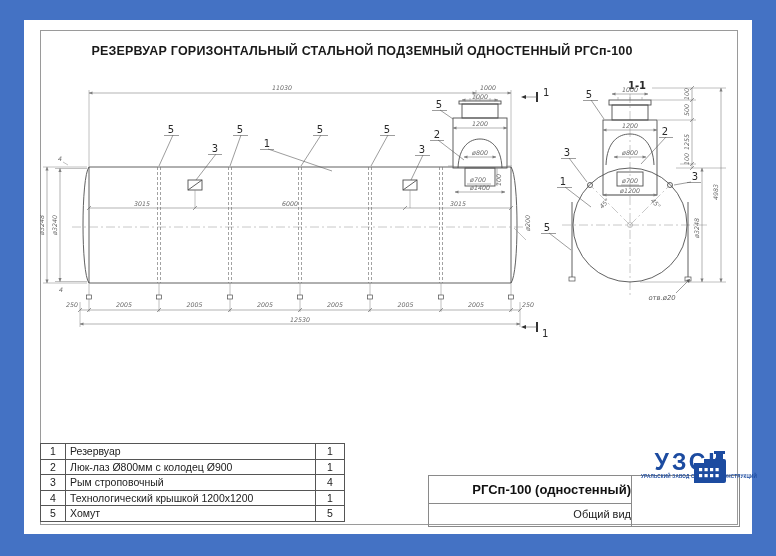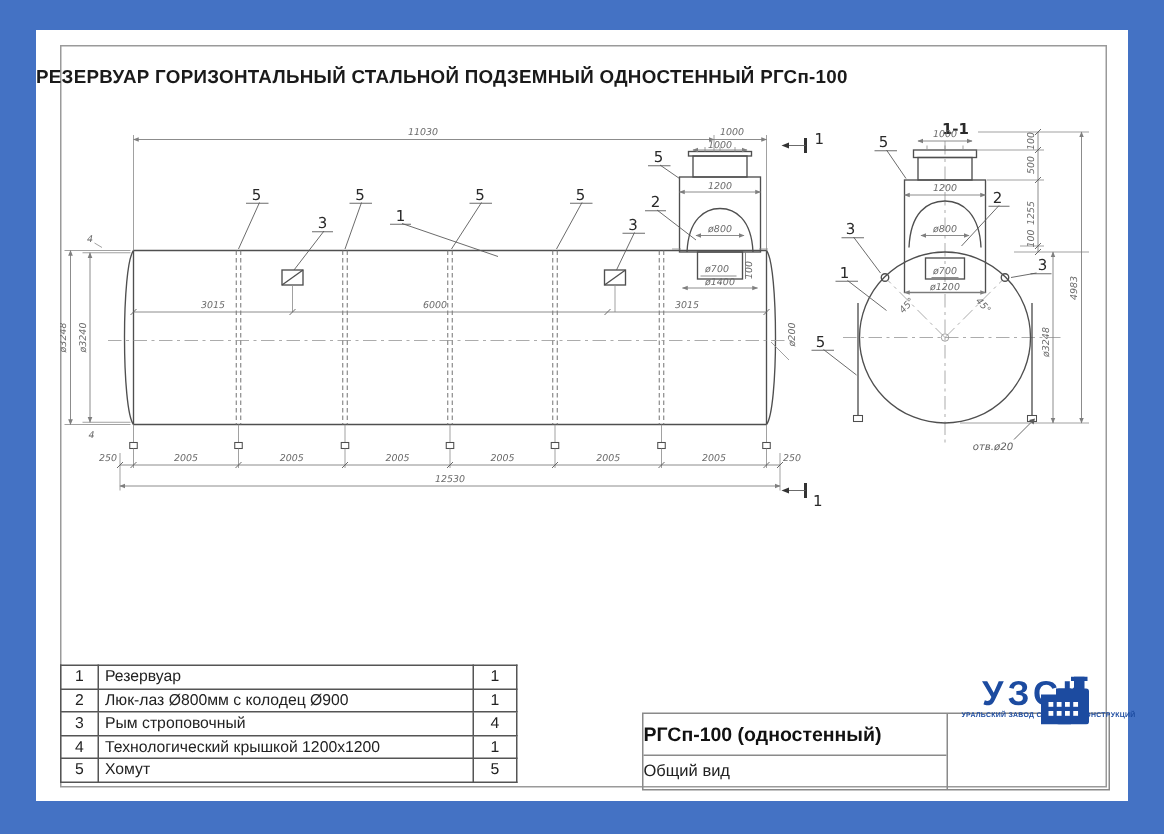--- a/index.html
+++ b/index.html
@@ -1,21 +1,21 @@
 <!DOCTYPE html>
 <html><head>
 <meta charset="utf-8">
 <style>
   html,body{margin:0;padding:0;}
   body{width:776px;height:556px;background:#4472c4;position:relative;
        font-family:"Liberation Sans","DejaVu Sans",sans-serif;overflow:hidden;}
   .page{position:absolute;left:24px;top:20px;width:728px;height:514px;background:#ffffff;}
   .frame{position:absolute;left:16px;top:10px;width:696px;height:493px;border:1px solid #9a9a9a;}
-  .dwg-title{position:absolute;left:0;top:24px;width:620px;text-align:left;
-             font-size:12.5px;font-weight:bold;color:#1a1a1a;letter-spacing:.2px;}
+  .dwg-title{position:absolute;left:0;top:24px;width:620px;text-align:center;
+             font-size:12.5px;font-weight:bold;color:#1a1a1a;letter-spacing:.2px;padding-left:28px;}
   svg{position:absolute;}
   .drawing{left:16px;top:60px;}
   svg text{font-family:"DejaVu Sans",sans-serif;}
   .dim{font-size:6.3px;font-style:italic;fill:#6b6b6b;}
   .dimb{font-size:6.8px;font-style:italic;fill:#5d5d5d;}
   .co{font-size:10px;fill:#2a2a2a;}
   .sec{font-size:10px;font-weight:bold;fill:#2a2a2a;}
   .ln{stroke:#4f4f4f;stroke-width:.9;fill:none;}
   .tn{stroke:#8d8d8d;stroke-width:.55;fill:none;}
   .dl{stroke:#7f7f7f;stroke-width:.6;fill:none;}
@@ -23,24 +23,24 @@
   .ds{stroke:#7a7a7a;stroke-width:.7;fill:none;stroke-dasharray:3 2;}
   .ld{stroke:#5a5a5a;stroke-width:.6;fill:none;}
   .parts{position:absolute;left:16px;top:423px;width:305px;border-collapse:collapse;
          font-size:10.5px;color:#222;}
   .parts td{border:1px solid #555;height:14.5px;padding:0 4px;background:#fff;}
   .parts td.c{text-align:center;width:16px;}
   .parts td.q{text-align:center;width:20px;}
   .tblock{position:absolute;left:404px;top:455px;width:310px;height:50px;border:1px solid #8a8a8a;}
   .tb-left{position:absolute;left:0;top:0;width:202px;height:50px;border-right:1px solid #8a8a8a;}
   .tb-model{position:absolute;left:0;top:0;width:202px;height:27px;line-height:27px;
-            text-align:left;font-weight:bold;font-size:13px;color:#111;
+            text-align:right;font-weight:bold;font-size:13px;color:#111;
             border-bottom:1px solid #8a8a8a;}
   .tb-view{position:absolute;left:0;top:27px;width:202px;height:23px;line-height:23px;
-           text-align:left;font-size:11px;color:#222;}
+           text-align:right;font-size:11px;color:#222;}
   .logo{position:absolute;left:212px;top:-25px;width:98px;text-align:center;}
   .logo-text{font-weight:bold;font-size:23px;letter-spacing:3px;color:#1c4ba0;line-height:22px;}
   .logo-tag{font-size:4.6px;font-weight:bold;color:#1c4ba0;letter-spacing:.2px;margin-top:1px;white-space:nowrap;}
 </style>
 </head>
 <body>
 
 <div class="page">
   <div class="frame"></div>
   <div class="dwg-title">РЕЗЕРВУАР ГОРИЗОНТАЛЬНЫЙ СТАЛЬНОЙ ПОДЗЕМНЫЙ ОДНОСТЕННЫЙ РГСп-100</div>

